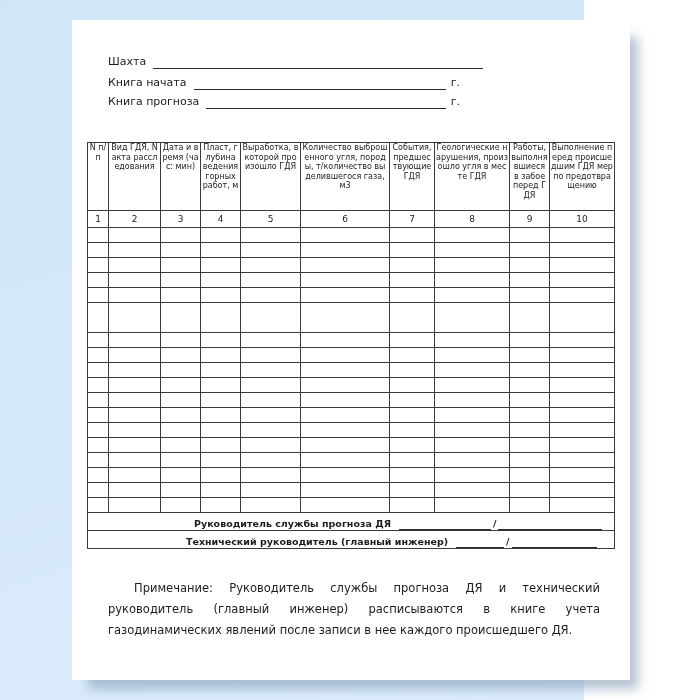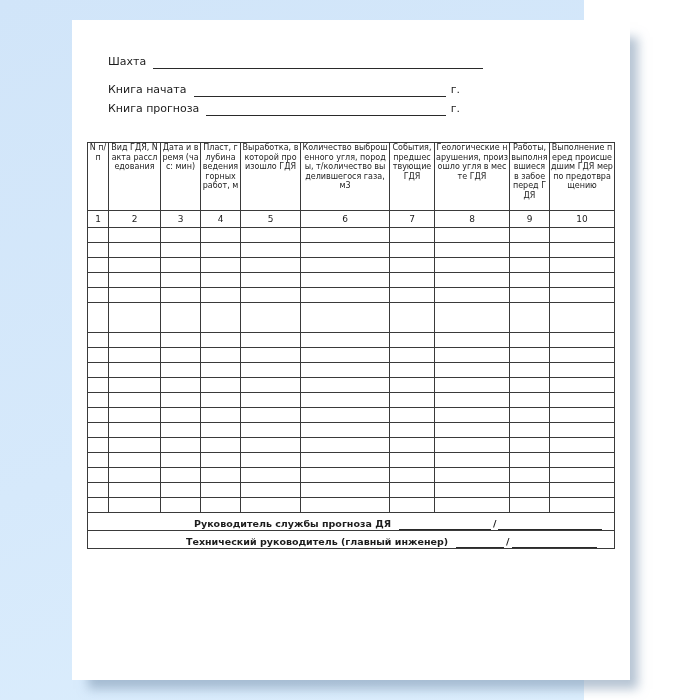--- a/index.html
+++ b/index.html
@@ -27,21 +27,21 @@
     left:36px; top:30px;
     font-size:11px;
   }
   .field-row {
     display:flex;
     align-items:flex-end;
     height:19px;
     width:375px;
   }
   .field-row.with-suffix { width:352px; }
-  .field-row.group-gap { margin-top:9px;align-items:flex-end; }
+  .field-row.group-gap { margin-top:2px;align-items:flex-end; }
   .flabel { white-space:nowrap; padding-right:7px; line-height:14px; }
   .fline { flex:1; border-bottom:1px solid #2a2a2a; height:13px; }
   .fsuffix { white-space:nowrap; padding-left:5px; line-height:14px; }
   
   .form-table {
     position:absolute;
     left:15px; top:122px;
     width:527px;
     border-collapse:collapse;
     table-layout:fixed;
@@ -392,15 +392,16 @@
                 <span class="siglabel">Технический руководитель (главный инженер)</span>
                 <span class="sigline line-a"></span>
                 <span class="slash">/</span>
                 <span class="sigline line-b"></span>
               </div>
             </td>
           </tr>
         </tbody>
     </table>
 
+    <p class="note">Примечание: Руководитель службы прогноза ДЯ и технический руководитель (главный инженер) расписываются в книге учета газодинамических явлений после записи в нее каждого происшедшего ДЯ.</p>
 
   </div>
 </div>
 
 </body></html>

